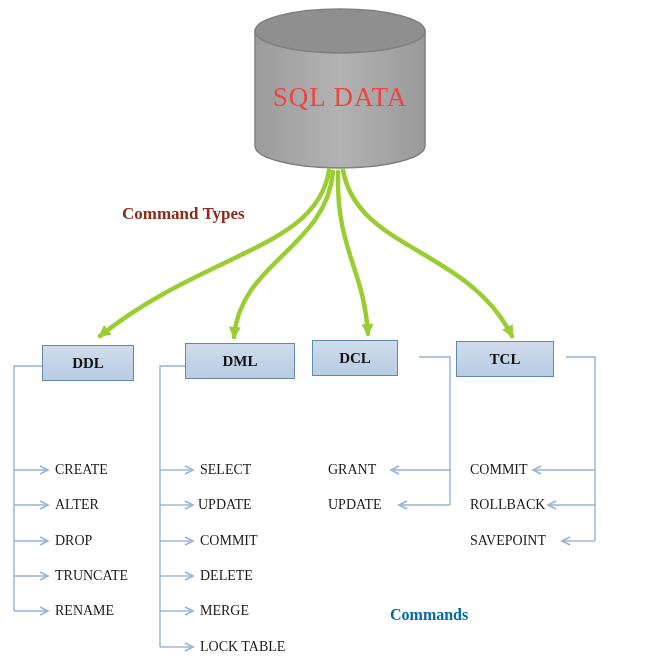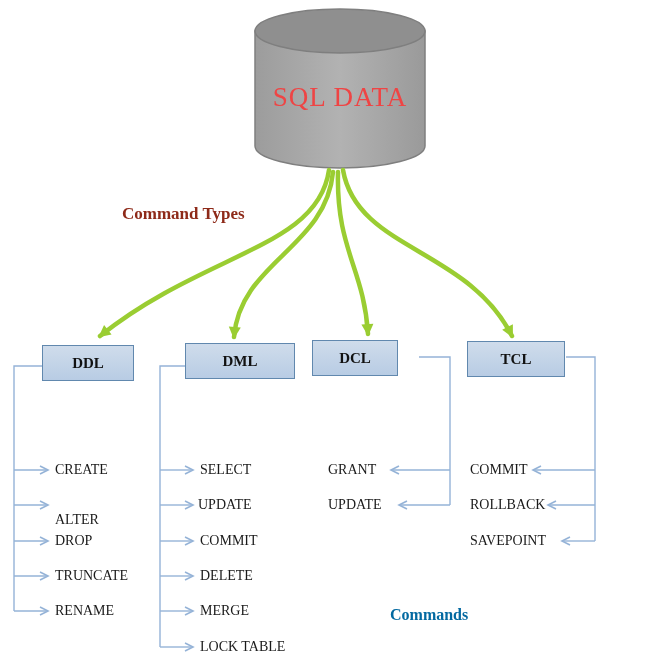--- a/index.html
+++ b/index.html
@@ -27,21 +27,21 @@
     position:absolute;height:36px;
     background:linear-gradient(#cfdceb,#b8cce4);
     border:1.5px solid #6188ae;
     box-sizing:border-box;
     display:flex;align-items:center;justify-content:center;
     font-size:15px;font-weight:bold;color:#111;
   }
   .box-ddl{left:42px;top:345px;width:92px;}
   .box-dml{left:185px;top:343px;width:110px;}
   .box-dcl{left:312px;top:340px;width:86px;}
-  .box-tcl{left:467px;top:341px;width:98px;}
+  .box-tcl{left:456px;top:341px;width:98px;}
   .cmd{
     position:absolute;font-size:14px;color:#1a1a1a;line-height:18px;white-space:nowrap;
   }
 </style>
 </head>
 <body>
 
 <div class="canvas">
 
   <svg class="svg-layer" viewBox="0 0 650 672">
@@ -111,21 +111,21 @@
     <span>DML</span>
   </div>
   <div class="type-box box-dcl">
     <span>DCL</span>
   </div>
   <div class="type-box box-tcl">
     <span>TCL</span>
   </div>
 
   <div class="cmd" style="left:55px;top:461px;">CREATE</div>
-  <div class="cmd" style="left:55px;top:496px;margin-top:15px;">ALTER</div>
+  <div class="cmd" style="left:55px;top:496px;">ALTER</div>
   <div class="cmd" style="left:55px;top:532px;">DROP</div>
   <div class="cmd" style="left:55px;top:567px;">TRUNCATE</div>
   <div class="cmd" style="left:55px;top:602px;">RENAME</div>
 
   <div class="cmd" style="left:200px;top:461px;">SELECT</div>
   <div class="cmd" style="left:198px;top:496px;">UPDATE</div>
   <div class="cmd" style="left:200px;top:532px;">COMMIT</div>
   <div class="cmd" style="left:200px;top:567px;">DELETE</div>
   <div class="cmd" style="left:200px;top:602px;">MERGE</div>
   <div class="cmd" style="left:200px;top:638px;">LOCK TABLE</div>

